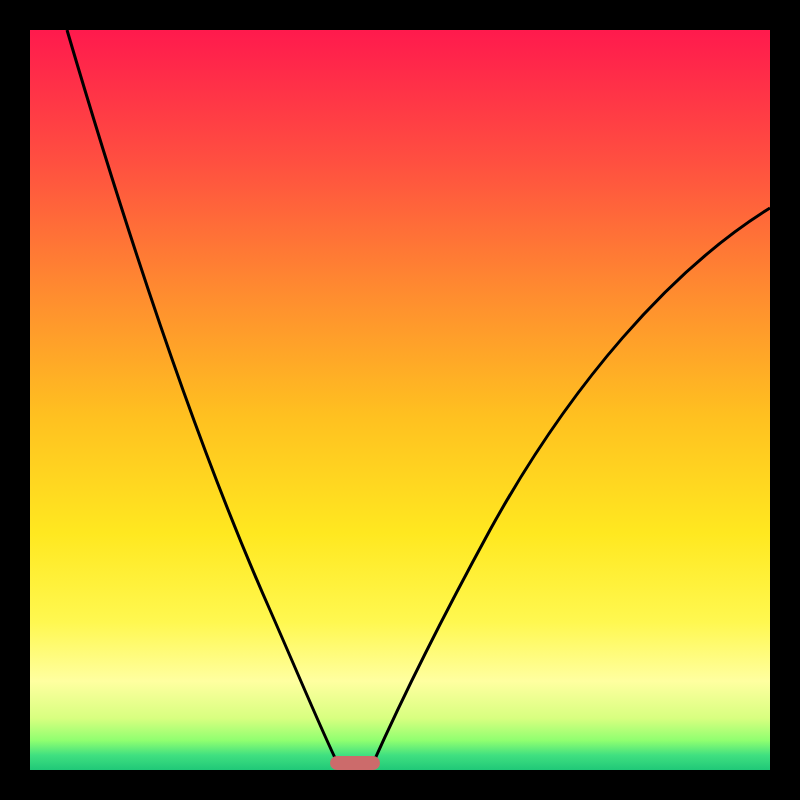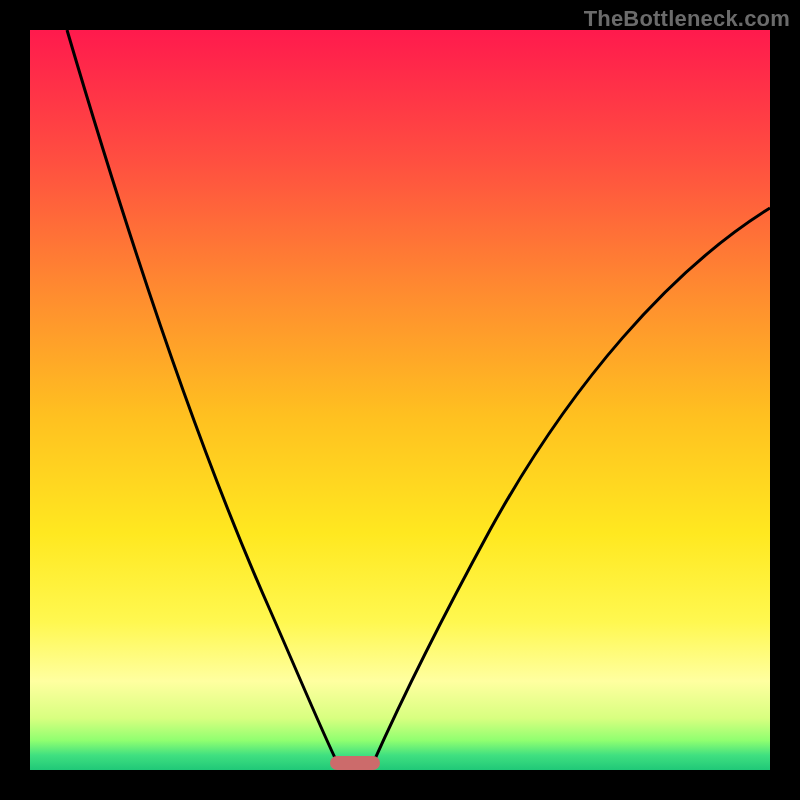--- a/index.html
+++ b/index.html
@@ -52,21 +52,20 @@
     width: 50px;
     height: 14px;
     border-radius: 7px;
     background: #cc6b6b;
   }
 </style>
 </head>
 <body>
 
 <div class="frame">
-  <div class="watermark">TheBottleneck.com</div>
 
   <div class="plot">
 
     <svg class="curve" viewBox="0 0 740 740" preserveAspectRatio="none">
       <path d="M 37 0
                C 90 180, 160 400, 240 580
                C 275 660, 300 720, 311 740" fill="none" stroke="#000" stroke-width="3"></path>
       <path d="M 340 740
                C 360 695, 400 610, 460 500
                C 540 355, 640 240, 740 178" fill="none" stroke="#000" stroke-width="3"></path>

